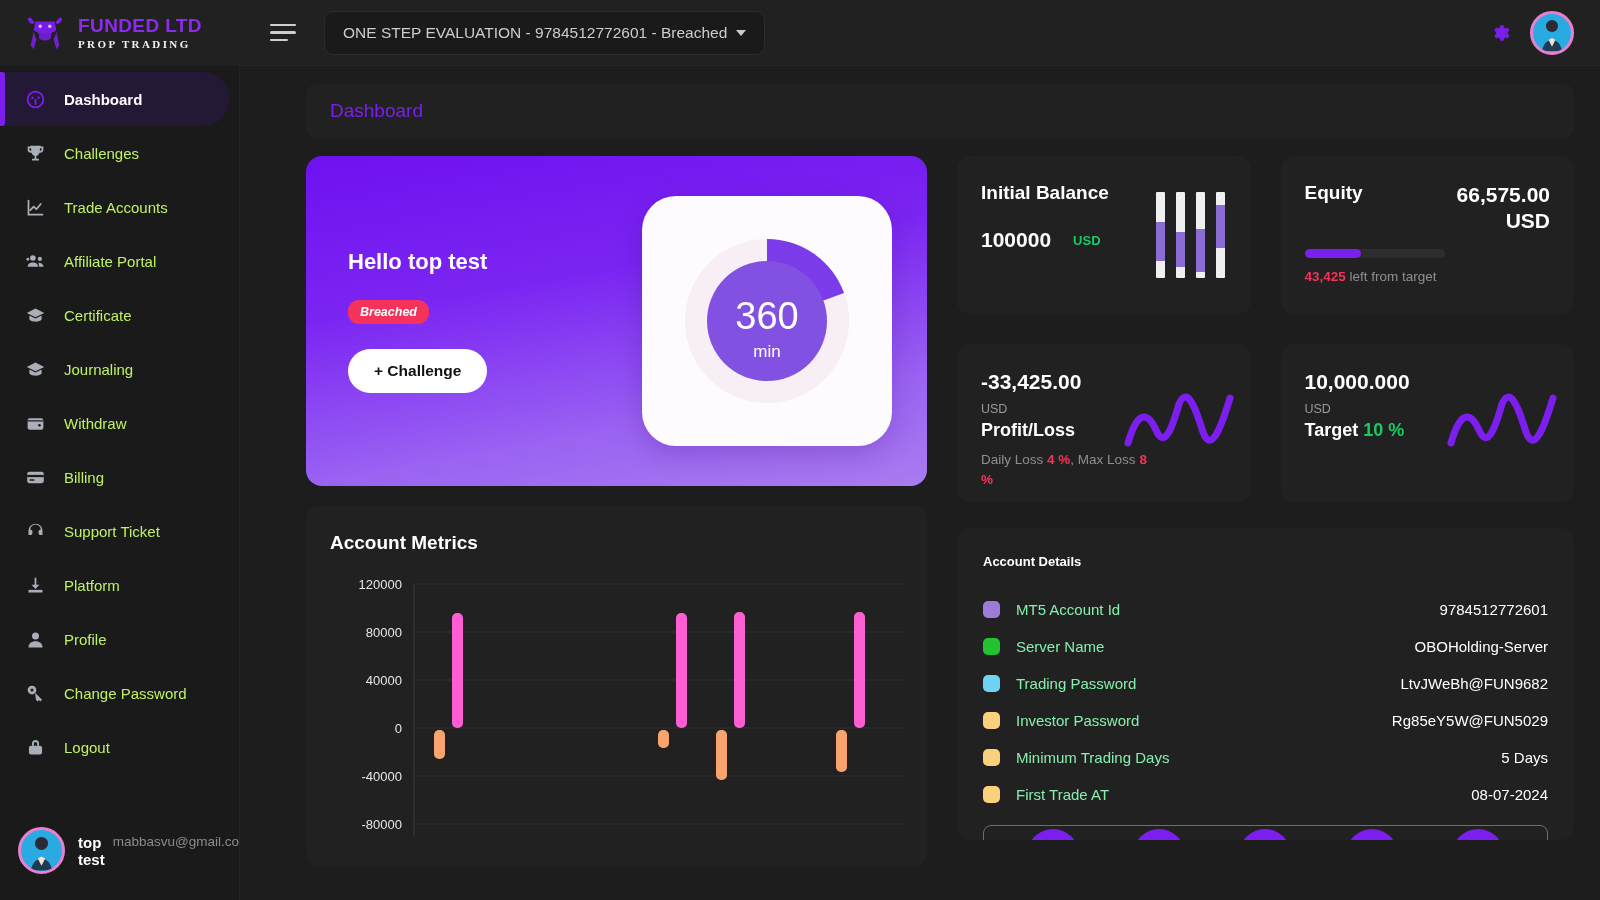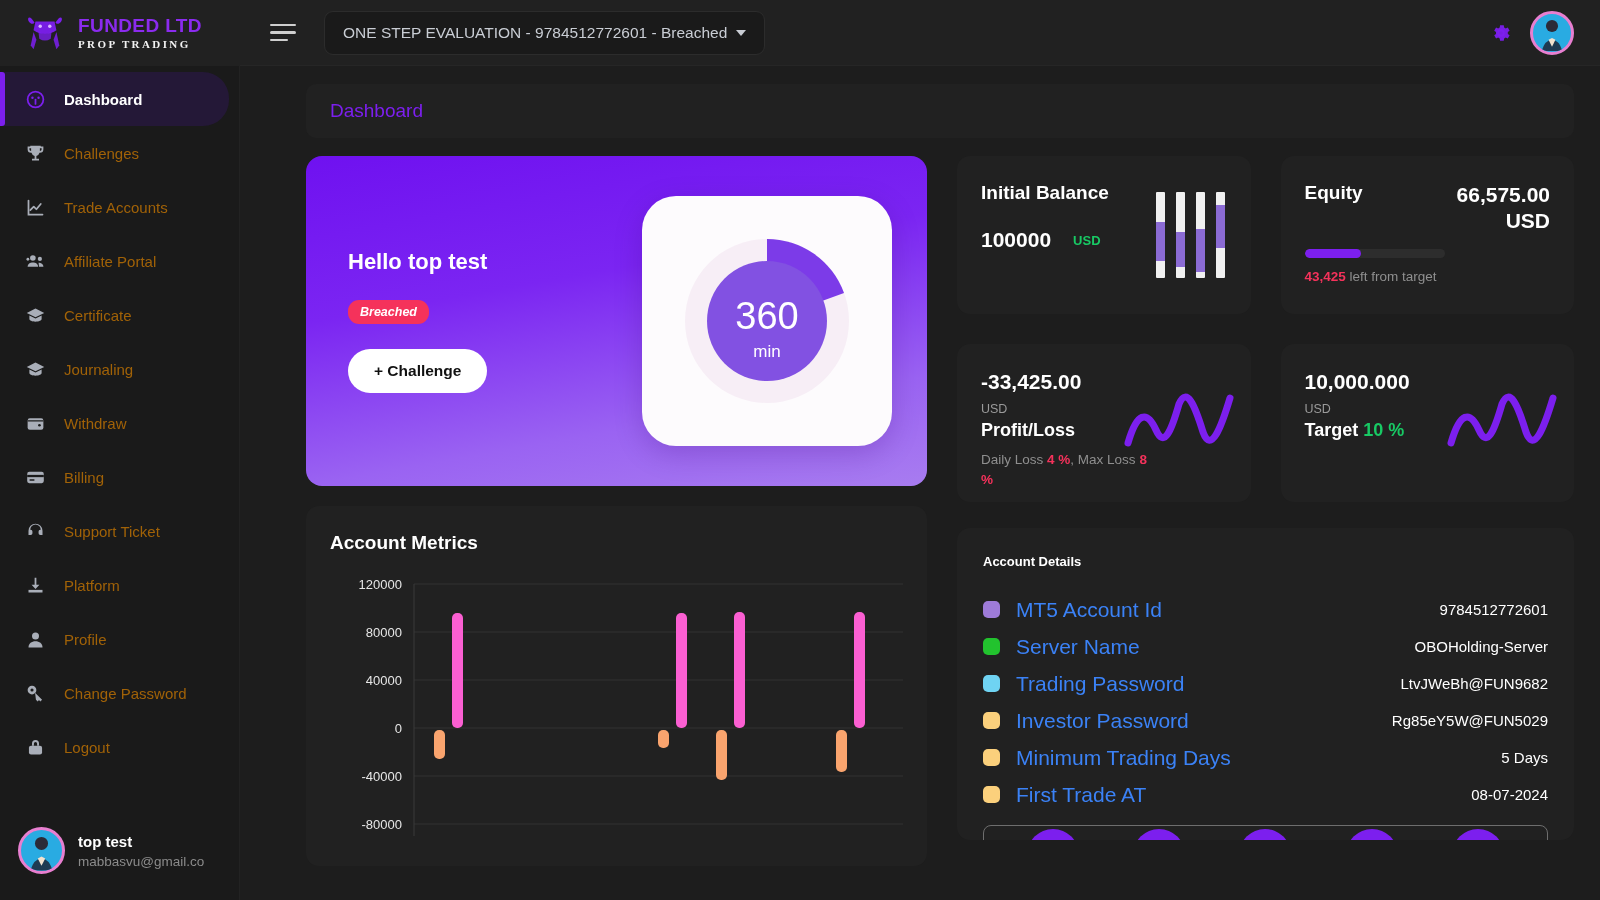--- a/index.html
+++ b/index.html
@@ -72,40 +72,40 @@
     width: 240px; flex: 0 0 240px; background: #1a1a1a;
     display: flex; flex-direction: column; padding-top: 6px;
     border-right: 1px solid #222;
   }
   .nav-item {
     height: 54px; display: flex; align-items: center; gap: 18px;
     padding-left: 24px; cursor: pointer; position: relative;
   }
   .nav-item .ico { width: 22px; height: 22px; flex: 0 0 22px;
     display: flex; align-items: center; justify-content: center; }
-  .nav-item .lbl { font-size: 15px; color: #a16207; }
+  .nav-item .lbl { font-size: 15px; color: #bef264; }
   .nav-item.active {
     background: #241837; border-top-right-radius: 26px;
     border-bottom-right-radius: 26px; margin-right: 10px;
   }
   .nav-item.active::before {
     content: ""; position: absolute; left: 0; top: 0; bottom: 0;
     width: 5px; background: #7C1FEE; border-radius: 0 3px 3px 0;
   }
   .nav-item.active .lbl { color: #ffffff; font-weight: bold; }
   .sb-user {
     margin-top: auto; display: flex; align-items: center; gap: 13px;
     padding: 14px 0 26px 18px;
   }
   .sb-avatar {
     width: 47px; height: 47px; border-radius: 50%; flex: 0 0 47px;
     border: 3px solid #e87fd0; background: #29abe2;
     display: flex; align-items: flex-end; justify-content: center; overflow: hidden;
   }
-  .sb-user-text { display: flex; flex-direction: column; gap: 4px; overflow: hidden; }
+  .sb-user-text { display: flex; flex-direction: row; gap: 4px; overflow: hidden; }
   .sb-name { font-size: 15px; font-weight: bold; color: #fff; }
   .sb-mail { font-size: 13.5px; color: #8b8b8b; white-space: nowrap; }
 
   
   .main { flex: 1; min-width: 0; padding: 18px 26px 0 26px; overflow: hidden; }
   .crumb {
     background: #212121; border-radius: 10px; height: 54px;
     display: flex; align-items: center; padding-left: 24px; margin-bottom: 18px;
   }
   .crumb span { color: #7C1FEE; font-size: 19px; }
@@ -176,21 +176,21 @@
   .pl-sub { font-size: 13.5px; color: #8f8f8f; margin-top: 9px; line-height: 1.5; max-width: 175px; }
   .pl-sub b { color: #F5325B; font-weight: bold; }
   .pl-green { color: #18C964; font-weight: bold; }
   .spark { position: absolute; right: 16px; top: 44px; }
 
   
   .details { margin-top: 26px; padding: 26px 26px 0 26px; height: 312px; overflow: hidden; }
   .details h3 { font-size: 13px; font-weight: bold; color: #fff; margin-bottom: 22px; }
   .det-row { display: flex; align-items: center; height: 37px; }
   .dot { width: 17px; height: 17px; border-radius: 5px; flex: 0 0 17px; margin-right: 16px; }
-  .det-lbl { font-size: 21px; color: #3b82f6; }
+  .det-lbl { font-size: 15px; color: #86efac; }
   .det-val { margin-left: auto; font-size: 15px; color: #ffffff; }
   .det-actions {
     margin-top: 12px; border: 1px solid #6e6e6e; border-radius: 8px;
     height: 60px; display: flex; align-items: center;
     justify-content: space-around; padding: 0 16px; overflow: hidden;
   }
   .act-btn {
     width: 52px; height: 52px; border-radius: 50%; background: #7C1FEE;
     flex: 0 0 52px; cursor: pointer;
   }

